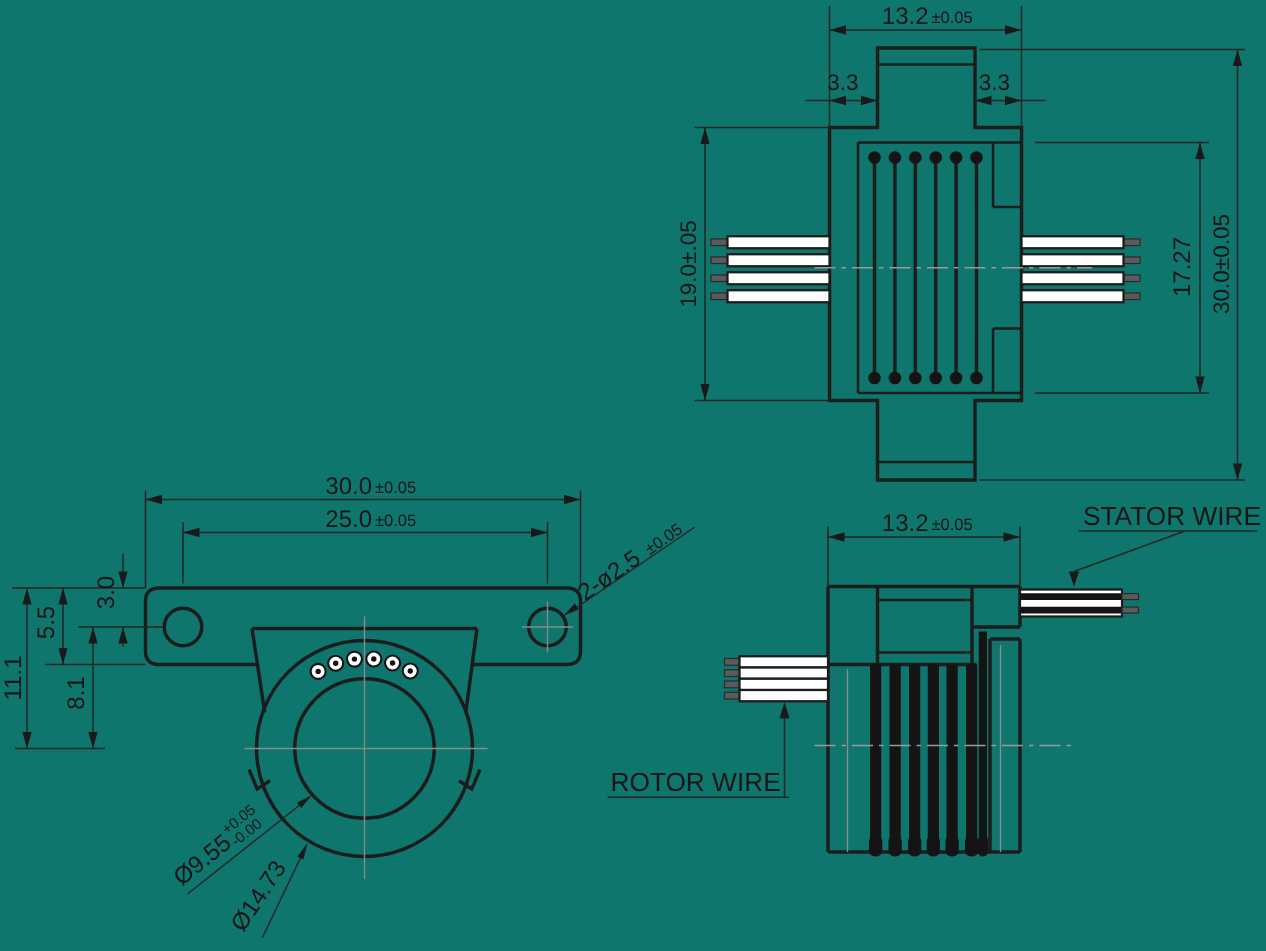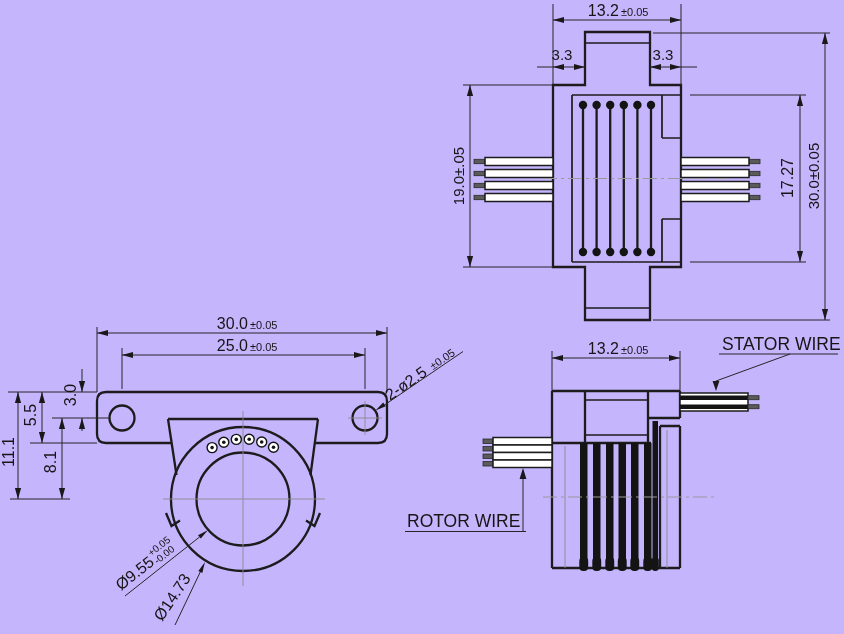--- a/index.html
+++ b/index.html
@@ -1,16 +1,16 @@
 <!DOCTYPE html>
 <html><head>
 <meta charset="utf-8">
 <style>
   html,body{margin:0;padding:0;background:#ffffff;}
-  .canvas{width:844px;height:634px;position:relative;background:#c4b5fd;}
+  .canvas{width:844px;height:634px;position:relative;background:#0f766e;}
   svg{display:block;}
   text{font-family:"Liberation Sans","DejaVu Sans",sans-serif;fill:#161616;}
   .t16{font-size:16px;}
   .t15{font-size:15px;}
   .t11{font-size:11px;}
   .t10{font-size:10px;}
   .t17{font-size:17.5px;}
   .o2{stroke:#1c1c1c;stroke-width:2.3;fill:none;stroke-linejoin:miter;stroke-linecap:butt;}
   .o16{stroke:#1c1c1c;stroke-width:1.7;fill:none;}
   .dim{stroke:#262626;stroke-width:1;fill:none;}

